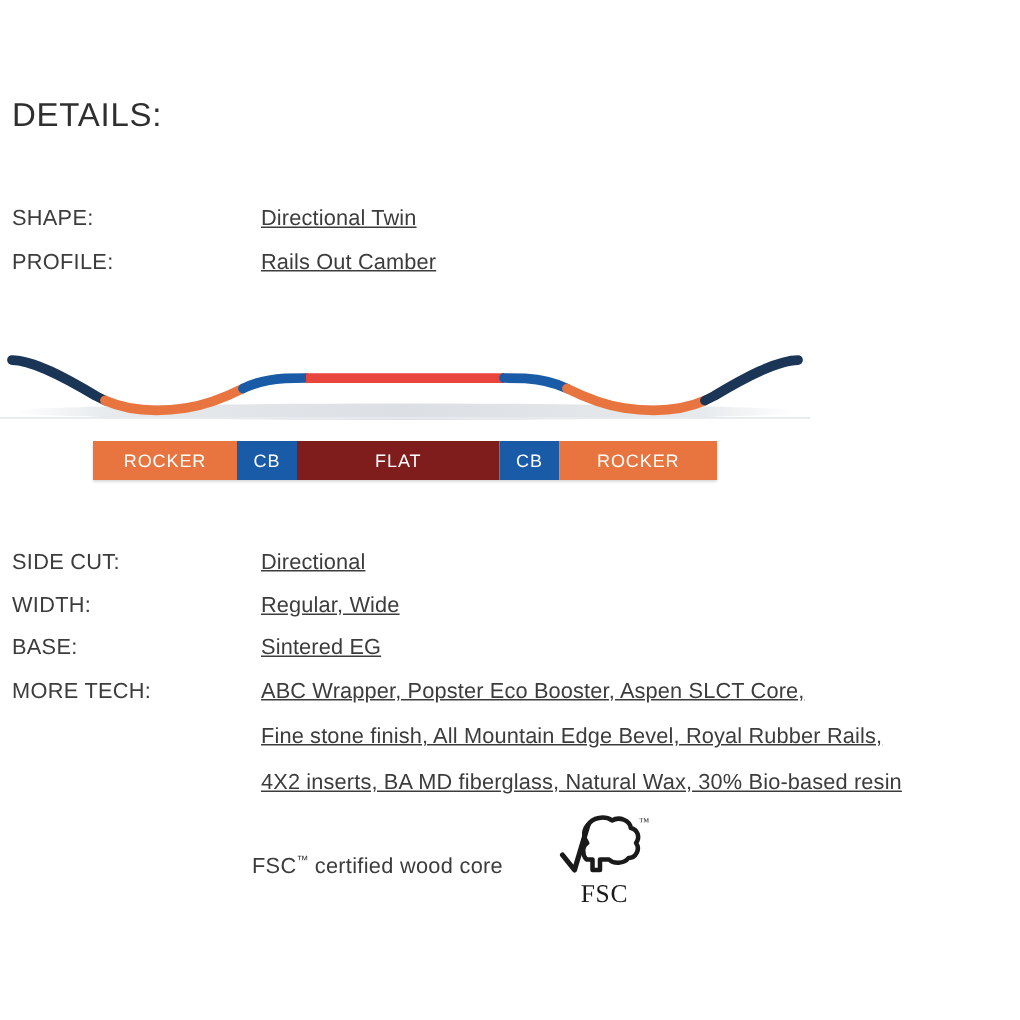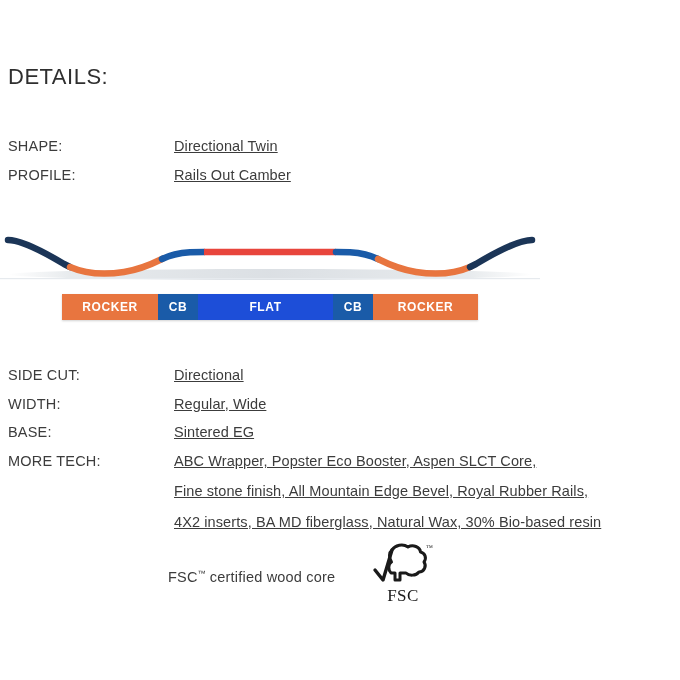--- a/index.html
+++ b/index.html
@@ -92,21 +92,21 @@
     height: 26px;
     display: flex;
     box-shadow: 0 1px 2px rgba(0,0,0,0.18);
   }
   .legend-seg {
     display: flex;
     align-items: center;
     justify-content: center;
     color: #ffffff;
     font-size: 12px;
-    font-weight: 700;
+    font-weight: 400;
     letter-spacing: 0.6px;
     font-family: "Liberation Sans", sans-serif;
     height: 100%;
   }
   .seg-rocker-l { flex: 0 0 96px; }
   .seg-cb-l     { flex: 0 0 40px; }
   .seg-flat     { flex: 0 0 135px; }
   .seg-cb-r     { flex: 0 0 40px; }
   .seg-rocker-r { flex: 0 0 105px; }
 
@@ -182,21 +182,21 @@
 
       <path d="M 378 47 C 388 52 400 57.5 416 60 C 436 63 454 62 470 55" stroke="#E8753F" stroke-width="6.5" fill="none" stroke-linecap="round" stroke-linejoin="round"></path>
 
       <path d="M 470 55 C 472 54 474 53 476 52 C 496 40 518 28 532 28" stroke="#1B3557" stroke-width="6.5" fill="none" stroke-linecap="round" stroke-linejoin="round"></path>
     </svg>
   </div>
 
   <div class="legend-bar">
     <div class="legend-seg seg-rocker-l" style="background:#E8753F">ROCKER</div>
     <div class="legend-seg seg-cb-l" style="background:#1A5BA8">CB</div>
-    <div class="legend-seg seg-flat" style="background:#1d4ed8">FLAT</div>
+    <div class="legend-seg seg-flat" style="background:#7f1d1d">FLAT</div>
     <div class="legend-seg seg-cb-r" style="background:#1A5BA8">CB</div>
     <div class="legend-seg seg-rocker-r" style="background:#E8753F">ROCKER</div>
   </div>
 
   <div class="spec-block-bottom">
     <div class="spec-row">
       <div class="spec-label">SIDE CUT:</div>
       <div class="spec-value">Directional</div>
     </div>
     <div class="spec-row">

